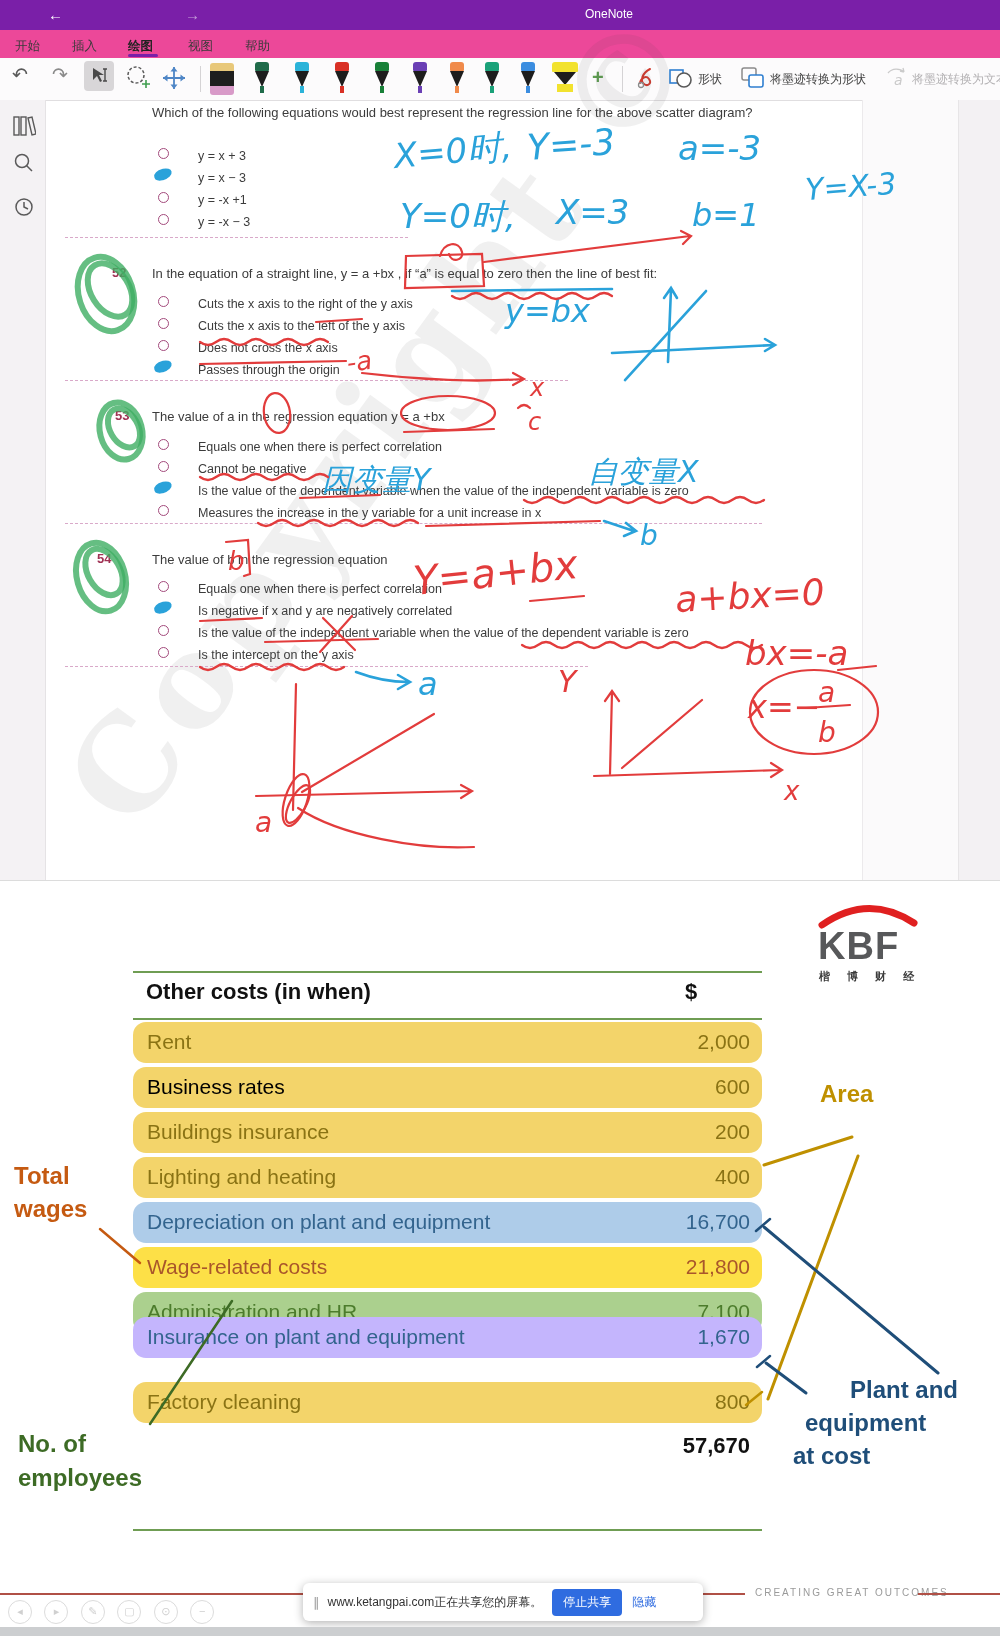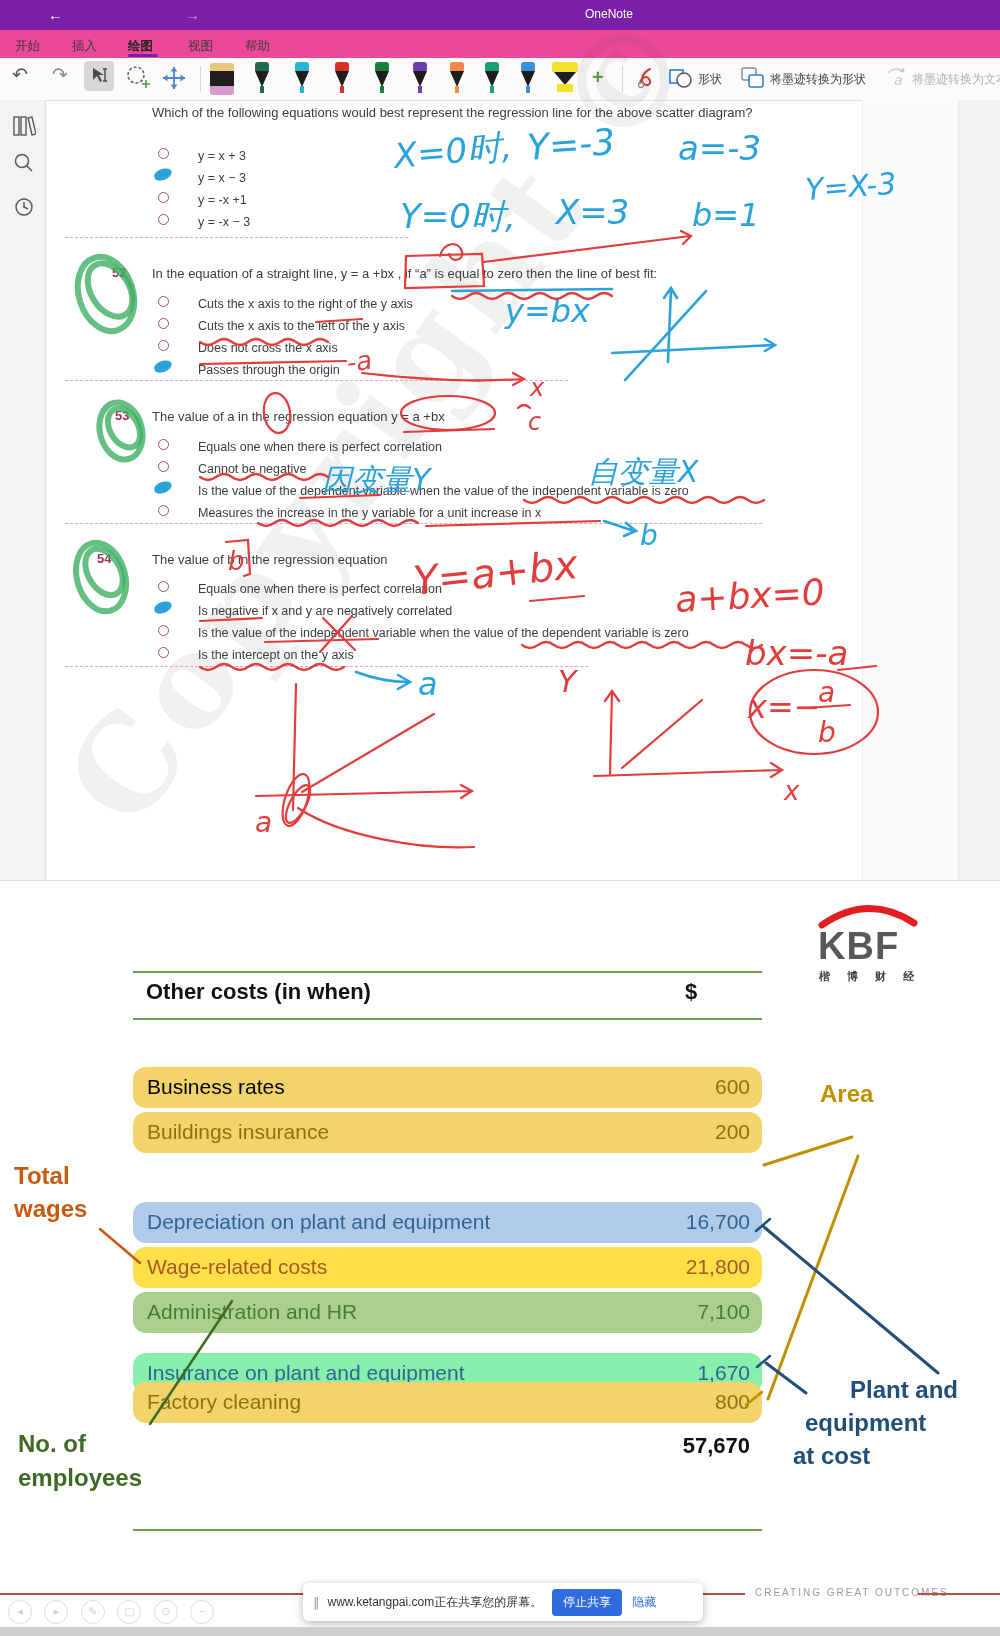--- a/index.html
+++ b/index.html
@@ -358,41 +358,49 @@
     </svg>
     <div class="abs kbf-name" style="left:818px;top:44px">KBF</div>
     <div class="abs kbf-sub" style="left:819px;top:88px">楷 博 财 经</div>
 
     <div class="abs t-wrap">
       <div class="abs g-line" style="top:90px"></div>
       <div class="abs t-title" style="left:13px;top:98px">Other costs (in when)</div>
       <div class="abs t-cur" style="left:552px;top:98px">$</div>
       <div class="abs g-line" style="top:137px"></div>
 
+      <div class="abs t-row" style="top: 141px; background-color: rgb(243, 212, 106);">
+        <span class="t-label" style="color: rgb(138, 115, 20);">Rent</span>
+        <span class="t-value" style="color: rgb(138, 115, 20);">2,000</span>
+      </div>
       <div class="abs t-row" style="top: 186px; background-color: rgb(243, 212, 106);">
         <span class="t-label" style="color: #000000;">Business rates</span>
         <span class="t-value" style="color: rgb(138, 115, 20);">600</span>
       </div>
       <div class="abs t-row" style="top: 231px; background-color: rgb(243, 212, 106);">
         <span class="t-label" style="color: rgb(138, 115, 20);">Buildings insurance</span>
         <span class="t-value" style="color: rgb(138, 115, 20);">200</span>
       </div>
+      <div class="abs t-row" style="top: 276px; background-color: rgb(243, 212, 106);">
+        <span class="t-label" style="color: rgb(138, 115, 20);">Lighting and heating</span>
+        <span class="t-value" style="color: rgb(138, 115, 20);">400</span>
+      </div>
       <div class="abs t-row" style="top: 321px; background-color: rgb(174, 204, 233);">
         <span class="t-label" style="color: rgb(51, 100, 142);">Depreciation on plant and equipment</span>
         <span class="t-value" style="color: rgb(51, 100, 142);">16,700</span>
       </div>
       <div class="abs t-row" style="top: 366px; background-color: #fde047;">
         <span class="t-label" style="color: rgb(169, 86, 43);">Wage-related costs</span>
         <span class="t-value" style="color: rgb(169, 86, 43);">21,800</span>
       </div>
       <div class="abs t-row" style="top: 411px; background-color: rgb(171, 208, 142);">
         <span class="t-label" style="color: rgb(76, 124, 44);">Administration and HR</span>
         <span class="t-value" style="color: rgb(76, 124, 44);">7,100</span>
       </div>
-      <div class="abs t-row" style="top: 472px; background-color: #86efac;">
+      <div class="abs t-row" style="top: 436px; background-color: #c4b5fd;">
         <span class="t-label" style="color: rgb(51, 100, 142);">Insurance on plant and equipment</span>
         <span class="t-value" style="color: rgb(51, 100, 142);">1,670</span>
       </div>
       <div class="abs t-row" style="top: 501px; background-color: rgb(243, 212, 106);">
         <span class="t-label" style="color: rgb(138, 115, 20);">Factory cleaning</span>
         <span class="t-value" style="color: rgb(138, 115, 20);">800</span>
       </div>
 
       <div class="abs t-total" style="top:552px">57,670</div>
       <div class="abs g-line" style="top:648px"></div>

